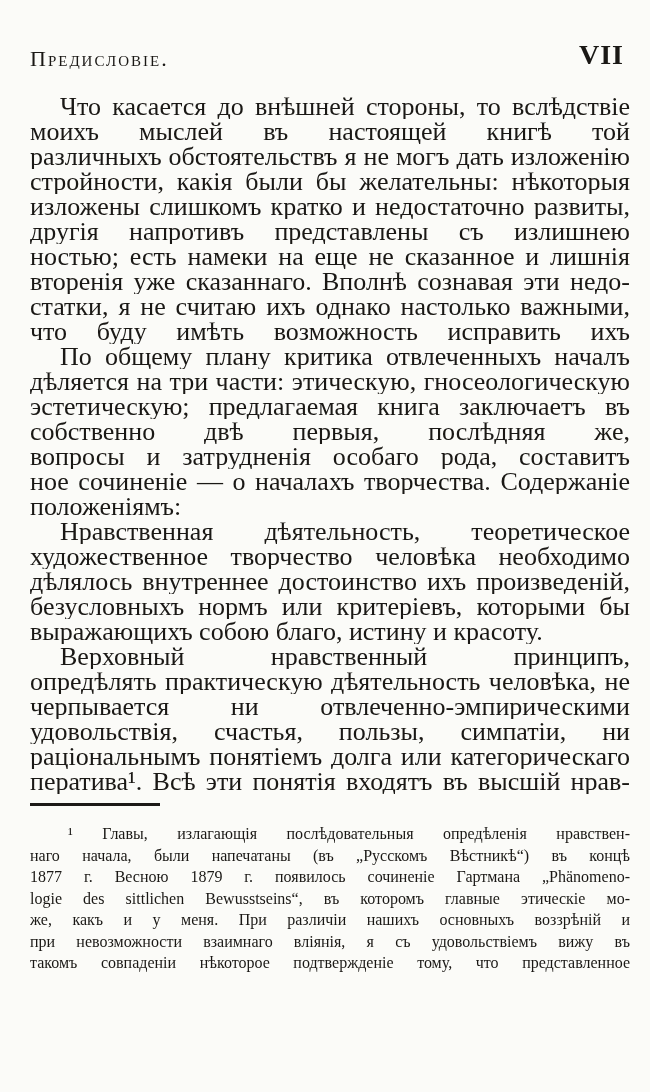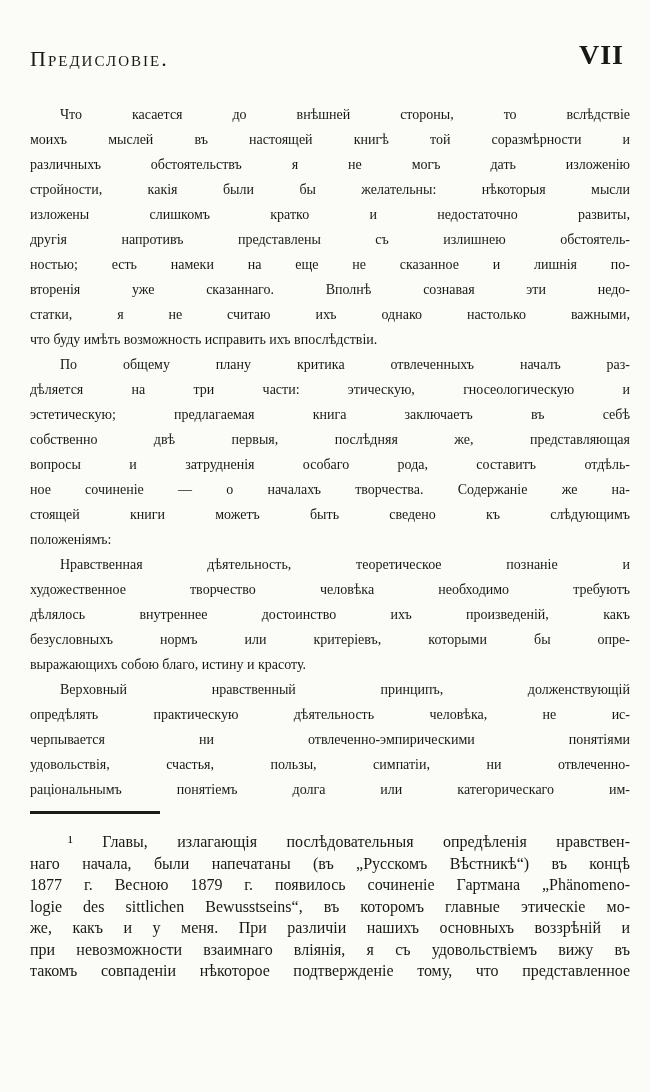--- a/index.html
+++ b/index.html
@@ -29,22 +29,22 @@
   }
   .page-number {
     position: absolute;
     right: 6px; top: -6px;
     font-size: 28px;
     line-height: 30px;
     letter-spacing: 1px;
     font-weight: bold;
   }
   .main {
-    margin-top: 30px;
-    font-size: 14px;
+    margin-top: 22px;
+    font-size: 26px;
     line-height: 25px;
   }
   .ln {
     text-align: justify;
     text-align-last: justify;
     height: 25px;
     overflow: hidden;
   }
   .ln.first { text-indent: 30px; }
   .ln.parend { text-align-last: left; }
@@ -88,34 +88,34 @@
     <div class="ln">вторенія уже сказаннаго. Вполнѣ сознавая эти недо-</div>
     <div class="ln">статки, я не считаю ихъ однако настолько важными,</div>
     <div class="ln parend">что буду имѣть возможность исправить ихъ впослѣдствіи.</div>
 
     <div class="ln first">По общему плану критика отвлеченныхъ началъ раз-</div>
     <div class="ln">дѣляется на три части: этическую, гносеологическую и</div>
     <div class="ln">эстетическую; предлагаемая книга заключаетъ въ себѣ</div>
     <div class="ln">собственно двѣ первыя, послѣдняя же, представляющая</div>
     <div class="ln">вопросы и затрудненія особаго рода, составитъ отдѣль-</div>
     <div class="ln">ное сочиненіе — о началахъ творчества. Содержаніе же на-</div>
-    <div class="ln">стоящей книги можетъ быть сведено къ слѣдующимъ</div>
     <div class="ln parend">положеніямъ:</div>
 
     <div class="ln first">Нравственная дѣятельность, теоретическое познаніе и</div>
     <div class="ln">художественное творчество человѣка необходимо требуютъ</div>
     <div class="ln">дѣлялось внутреннее достоинство ихъ произведеній, какъ</div>
     <div class="ln">безусловныхъ нормъ или критеріевъ, которыми бы опре-</div>
     <div class="ln parend">выражающихъ собою благо, истину и красоту.</div>
 
     <div class="ln first">Верховный нравственный принципъ, долженствующій</div>
     <div class="ln">опредѣлять практическую дѣятельность человѣка, не ис-</div>
     <div class="ln">черпывается ни отвлеченно-эмпирическими понятіями</div>
     <div class="ln">удовольствія, счастья, пользы, симпатіи, ни отвлеченно-</div>
     <div class="ln">раціональнымъ понятіемъ долга или категорическаго им-</div>
+    <div class="ln">ператива¹. Всѣ эти понятія входятъ въ высшій нрав-</div>
   </div>
 
   <div class="fnrule"></div>
 
   <div class="footnote">
     <div class="fn-ln fn-first">¹ Главы, излагающія послѣдовательныя опредѣленія нравствен-</div>
     <div class="fn-ln">наго начала, были напечатаны (въ „Русскомъ Вѣстникѣ“) въ концѣ</div>
     <div class="fn-ln">1877 г. Весною 1879 г. появилось сочиненіе Гартмана „Phänomeno-</div>
     <div class="fn-ln">logie des sittlichen Bewusstseins“, въ которомъ главные этическіе мо-</div>
     <div class="fn-ln">же, какъ и у меня. При различіи нашихъ основныхъ воззрѣній и</div>

